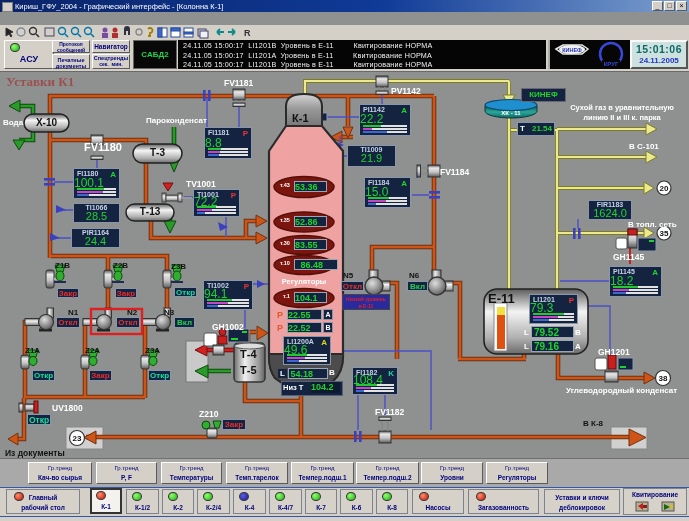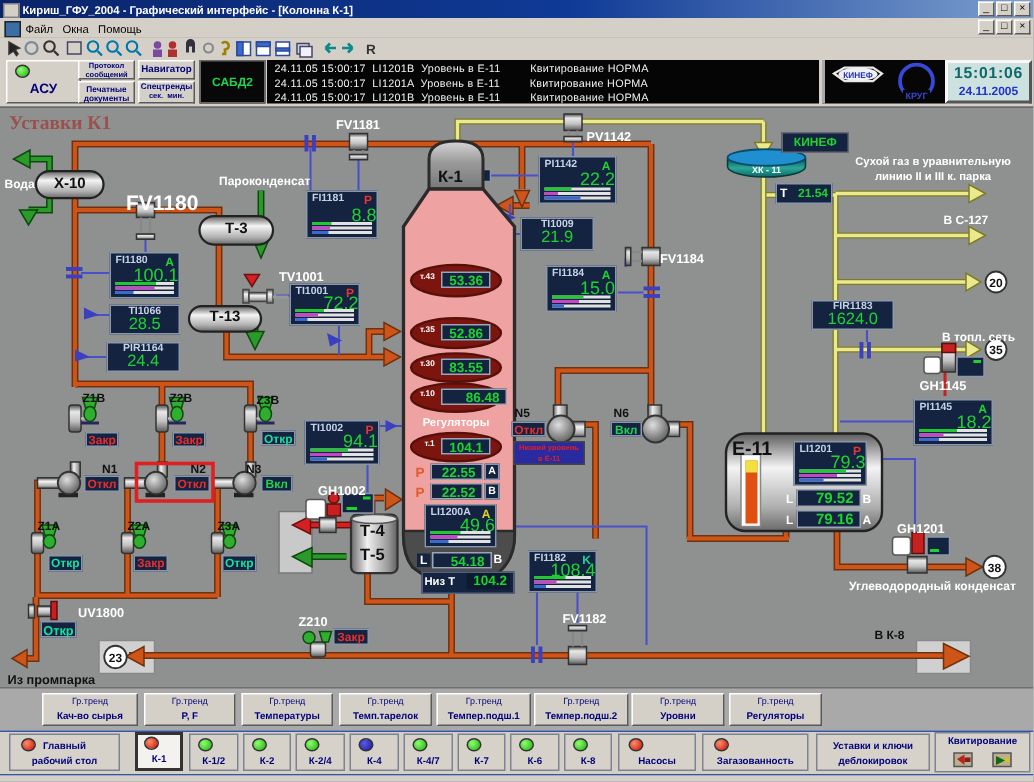--- a/index.html
+++ b/index.html
@@ -1,46 +1,39 @@
 <!DOCTYPE html>
 <html><head><meta charset="utf-8"><style>
 html,body{margin:0;padding:0}
 #scr{position:relative;width:689px;height:521px;background:#8f9191;font-family:"Liberation Sans",sans-serif;overflow:hidden}
 .a{position:absolute}
 .b3{background:#d4d0c8;border-top:1px solid #fdfdfd;border-left:1px solid #fdfdfd;border-right:1px solid #5a5a5a;border-bottom:1px solid #5a5a5a;box-sizing:border-box}
 .nv{color:#00007a;font-weight:bold}
 .pnl{background:#142440;border:1px solid #8a97ab;box-sizing:border-box}
 .plb{position:absolute;left:3px;top:1px;color:#c6d2e6;font-size:7px;font-weight:bold;letter-spacing:0}
 .plt{position:absolute;right:3px;top:1px;font-size:8px;font-weight:bold}
-.pv{position:absolute;width:100%;text-align:right;color:#1fd32f;font-size:12px;line-height:12px}
+.pv{position:absolute;width:100%;text-align:left;color:#1fd32f;font-size:12px;line-height:12px}
 .bars{position:absolute;left:3px;right:3px;bottom:2px}
 .bars i{display:block;height:2px;margin-top:1px;background:#e2e2e2;position:relative}
 .bars i b{position:absolute;left:0;top:0;bottom:0}
 .g{background:#22c832}.m{background:#c845c8}.bl{background:#3a6ad0}
-.vb{background:#142440;border:1px solid #9aa5b5;color:#1fd32f;font-weight:bold;font-size:9px;text-align:right;box-sizing:border-box;padding-right:4px;line-height:10px}
+.vb{background:#142440;border:1px solid #9aa5b5;color:#1fd32f;font-weight:bold;font-size:9px;text-align:right;box-sizing:border-box;padding-right:14px;line-height:10px}
 .st{background:#142440;border:1px solid #8a97ab;font-weight:bold;font-size:8px;text-align:center;box-sizing:border-box;line-height:9px}
 .op{color:#17e0a0}.cl{color:#e82e2e}.on{color:#1fd34f}
 .wl{color:#fff;font-weight:bold;font-size:8px;white-space:nowrap}
 .bk{color:#111;font-weight:bold;font-size:8px;white-space:nowrap}
 .led{border-radius:50%;width:8px;height:7px}
 .nav{background:#d6d2ca;border:1px solid #7c8494;box-sizing:border-box}
 .nav .t{position:absolute;bottom:2px;width:100%;text-align:center;font-size:6.5px;font-weight:bold;color:#00007a}
 </style></head><body>
 <div id="scr">
 
 <div class="a" style="left:0;top:0;width:689px;height:12px;background:linear-gradient(90deg,#0a246a 0%,#0f3a96 55%,#7da0cf 100%)">
  <div class="a" style="left:2px;top:2px;width:9px;height:8px;background:#d4d0c8;border:1px solid #808080"></div>
- <div class="a" style="left:15px;top:2px;color:#fff;font-size:7.5px;font-weight:bold;white-space:nowrap">Кириш_ГФУ_2004 - Графический интерфейс - [Колонна К-1]</div>
- <div class="a b3" style="left:652px;top:1px;width:11px;height:10px;font-size:7px;text-align:center;line-height:8px">_</div>
- <div class="a b3" style="left:664px;top:1px;width:11px;height:10px;font-size:7px;text-align:center;line-height:8px">□</div>
- <div class="a b3" style="left:676px;top:1px;width:11px;height:10px;font-size:7px;text-align:center;line-height:8px">×</div>
-</div>
-<div class="a" style="left:0;top:12px;width:689px;height:13px;background:#d4d0c8;border-bottom:1px solid #9a968e">
- <div class="a" style="left:3px;top:2px;width:9px;height:9px;background:#3a6ea5;border:1px solid #222"></div>
- <div class="a" style="left:17px;top:3px;font-size:7.5px;color:#000">Файл&nbsp;&nbsp;&nbsp;Окна&nbsp;&nbsp;&nbsp;Помощь</div>
+ <div class="a" style="left:15px;top:2px;color:#fff;font-size:7.5px;font-weight:normal;white-space:nowrap">Кириш_ГФУ_2004 - Графический интерфейс - [Колонна К-1]</div>
  <div class="a b3" style="left:652px;top:1px;width:11px;height:10px;font-size:7px;text-align:center;line-height:8px">_</div>
  <div class="a b3" style="left:664px;top:1px;width:11px;height:10px;font-size:7px;text-align:center;line-height:8px">□</div>
  <div class="a b3" style="left:676px;top:1px;width:11px;height:10px;font-size:7px;text-align:center;line-height:8px">×</div>
 </div>
 <div class="a" style="left:0;top:25px;width:689px;height:15px;background:#d4d0c8;border-bottom:1px solid #808080">
  <svg class="a" style="left:2px;top:1px" width="250" height="13" id="tbar">
   <g stroke="#333" fill="none">
    <path d="M4,2 L4,10 L7,8 L9,11 L10,10 L8,7 L11,6 Z" fill="#222"></path>
    <circle cx="19" cy="6" r="4" stroke="#7a8a9a" stroke-width="1.5"></circle>
    <circle cx="31" cy="5" r="3.5" stroke="#333" stroke-width="1.4"></circle>
@@ -605,21 +598,21 @@
       <div style="text-align:center;color:#1fd32f;font-size:11px;line-height:10px">28.5</div>
     </div>
 <div class="a pnl" style="left:71px;top:228px;width:49px;height:20px">
       <div style="text-align:center;color:#c6d2e6;font-size:7px;font-weight:bold">PIR1164</div>
       <div style="text-align:center;color:#1fd32f;font-size:11px;line-height:10px">24.4</div>
     </div>
 <div class="a pnl" style="left:347px;top:145px;width:49px;height:22px">
       <div style="text-align:center;color:#c6d2e6;font-size:7px;font-weight:bold">TI1009</div>
       <div style="text-align:center;color:#1fd32f;font-size:11px;line-height:11px">21.9</div>
     </div>
-<div class="a pnl" style="left:541px;top:200px;width:55px;height:20px">
+<div class="a pnl" style="left:588px;top:200px;width:44px;height:20px">
       <div style="text-align:center;color:#c6d2e6;font-size:7px;font-weight:bold">FIR1183</div>
       <div style="text-align:center;color:#1fd32f;font-size:11px;line-height:10px">1624.0</div>
     </div>
 
 <div class="a" style="left:521px;top:88px;width:43px;height:12px;background:#142440;border:1px solid #667;color:#1fd32f;font-weight:bold;font-size:8px;text-align:center;line-height:11px">КИНЕФ</div>
 <div class="a" style="left:517px;top:122px;width:36px;height:12px;background:#142440;border:1px solid #8a97ab">
       <span style="position:absolute;left:2px;top:1px;color:#fff;font-size:8px;font-weight:bold">Т</span>
       <span style="position:absolute;right:2px;top:1px;color:#1fd32f;font-size:8px;font-weight:bold">21.54</span>
     </div>
 
@@ -638,21 +631,21 @@
     <div class="a vb" style="left:287px;top:309px;width:35px;height:11px">22.55</div>
     <div class="a" style="left:323px;top:309px;width:10px;height:11px;background:#142440;border:1px solid #8a97ab;color:#fff;font-size:7px;font-weight:bold;text-align:center;line-height:10px;box-sizing:border-box">A</div>
 <div class="a" style="left:277px;top:323px;color:#e05a2a;font-size:9px;font-weight:bold">P</div>
     <div class="a vb" style="left:287px;top:322px;width:35px;height:11px">22.52</div>
     <div class="a" style="left:323px;top:322px;width:10px;height:11px;background:#142440;border:1px solid #8a97ab;color:#fff;font-size:7px;font-weight:bold;text-align:center;line-height:10px;box-sizing:border-box">B</div>
 <div class="a" style="left:278px;top:369px;color:#fff;font-size:8px;font-weight:bold;background:#142440;width:9px;text-align:center">L</div>
     <div class="a vb" style="left:288px;top:368px;width:40px;height:11px">54.18</div>
     <div class="a" style="left:329px;top:368px;color:#fff;font-size:8px;font-weight:bold">B</div>
 <div class="a" style="left:281px;top:381px;width:60px;height:13px;background:#142440;border:1px solid #55607a"></div>
 <div class="a" style="left:283px;top:383px;color:#fff;font-size:7.5px;font-weight:bold">Низ Т</div>
-    <div class="a" style="left:311px;top:382px;width:29px;height:11px;background:#0e1a30;color:#1fd32f;font-size:9px;font-weight:bold;text-align:right;padding-right:2px;box-sizing:border-box;line-height:11px">104.2</div>
+    <div class="a" style="left:311px;top:382px;width:29px;height:11px;background:#0e1a30;color:#1fd32f;font-size:9px;font-weight:bold;padding-right:2px;box-sizing:border-box;line-height:11px">104.2</div>
 
 <div class="a" style="left:488px;top:291px;color:#111;font-size:13px;font-weight:bold">E-11</div>
 <div class="a" style="left:524px;top:328px;color:#fff;font-size:8px;font-weight:bold">L</div>
     <div class="a vb" style="left:531px;top:326px;width:43px;height:12px;font-size:10px;line-height:11px">79.52</div>
     <div class="a" style="left:575px;top:328px;color:#fff;font-size:8px;font-weight:bold">B</div>
 <div class="a" style="left:524px;top:342px;color:#fff;font-size:8px;font-weight:bold">L</div>
     <div class="a vb" style="left:531px;top:340px;width:43px;height:12px;font-size:10px;line-height:11px">79.16</div>
     <div class="a" style="left:575px;top:342px;color:#fff;font-size:8px;font-weight:bold">A</div>
 
 <div class="a st cl" style="left:57px;top:288px;width:22px;height:10px">Закр</div>
@@ -664,21 +657,21 @@
 <div class="a st op" style="left:32px;top:370px;width:23px;height:11px;line-height:10px">Откр</div>
 <div class="a st cl" style="left:89px;top:370px;width:23px;height:11px;line-height:10px">Закр</div>
 <div class="a st op" style="left:148px;top:370px;width:23px;height:11px;line-height:10px">Откр</div>
 <div class="a st op" style="left:27px;top:414px;width:24px;height:11px;line-height:10px;font-size:8.5px">Откр</div>
 <div class="a st cl" style="left:222px;top:419px;width:24px;height:11px;line-height:10px">Закр</div>
 <div class="a st cl" style="left:341px;top:281px;width:23px;height:10px">Откл</div>
 <div class="a st on" style="left:407px;top:281px;width:21px;height:10px">Вкл</div>
 <div class="a" style="left:342px;top:294px;width:48px;height:16px;background:#2a2aa0;border:1px solid #444;color:#d22;font-size:5px;font-weight:bold;text-align:center;line-height:7px;padding-top:1px;box-sizing:border-box">Низкий уровень<br>в Е-11</div>
 
 <div class="a wl" style="left:3px;top:118px">Вода</div>
-<div class="a wl" style="left:84px;top:127px;font-size:14px">FV1180</div>
+<div class="a wl" style="left:84px;top:141px;font-size:11px">FV1180</div>
 <div class="a wl" style="left:146px;top:116px">Пароконденсат</div>
 <div class="a wl" style="left:224px;top:78px;font-size:8.5px">FV1181</div>
 <div class="a wl" style="left:391px;top:86px;font-size:8.5px">PV1142</div>
 <div class="a wl" style="left:186px;top:179px;font-size:8.5px">TV1001</div>
 <div class="a wl" style="left:440px;top:167px;font-size:8.5px">FV1184</div>
 <div class="a wl" style="left:375px;top:407px;font-size:8.5px">FV1182</div>
 <div class="a wl" style="left:212px;top:322px;font-size:8.5px">GH1002</div>
 <div class="a wl" style="left:598px;top:347px;font-size:8.5px">GH1201</div>
 <div class="a wl" style="left:613px;top:252px;font-size:8.5px">GH1145</div>
 <div class="a wl" style="left:52px;top:403px;font-size:8.5px">UV1800</div>
@@ -689,25 +682,25 @@
 <div class="a bk" style="left:25px;top:346px">Z1A</div>
 <div class="a bk" style="left:85px;top:346px">Z2A</div>
 <div class="a bk" style="left:145px;top:346px">Z3A</div>
 <div class="a bk" style="left:68px;top:308px">N1</div>
 <div class="a bk" style="left:127px;top:308px">N2</div>
 <div class="a bk" style="left:164px;top:308px">N3</div>
 <div class="a bk" style="left:343px;top:271px">N5</div>
 <div class="a bk" style="left:409px;top:271px">N6</div>
 <div class="a wl" style="left:553px;top:103px;width:138px;text-align:center;font-size:7.5px">Сухой газ в уравнительную</div>
 <div class="a wl" style="left:553px;top:113px;width:138px;text-align:center;font-size:7.5px">линию II и III к. парка</div>
-<div class="a wl" style="left:629px;top:142px;font-size:8px">В С-127</div>
+<div class="a wl" style="left:629px;top:142px;font-size:8px">В С-101</div>
 <div class="a wl" style="left:628px;top:220px;font-size:8px">В топл. сеть</div>
 <div class="a wl" style="left:566px;top:386px;font-size:8px">Углеводородный конденсат</div>
 <div class="a bk" style="left:583px;top:419px">В К-8</div>
-<div class="a bk" style="left:5px;top:448px;font-size:8.5px">Из промпарка</div>
+<div class="a bk" style="left:5px;top:448px;font-size:8.5px">Из документы</div>
 
 <div class="a" style="left:24px;top:117px;width:45px;text-align:center;color:#111;font-size:10px;font-weight:bold">X-10</div>
 <div class="a" style="left:133px;top:147px;width:49px;text-align:center;color:#111;font-size:10px;font-weight:bold">Т-3</div>
 <div class="a" style="left:126px;top:206px;width:48px;text-align:center;color:#111;font-size:10px;font-weight:bold">Т-13</div>
 <div class="a" style="left:292px;top:112px;color:#111;font-size:11px;font-weight:bold">К-1</div>
 <div class="a" style="left:240px;top:348px;color:#111;font-size:11px;font-weight:bold">Т-4</div>
 <div class="a" style="left:240px;top:364px;color:#111;font-size:11px;font-weight:bold">Т-5</div>
 
 <div class="a b3" style="left:28px;top:462px;width:64px;height:22px">
       <div class="a" style="top:2px;width:100%;text-align:center;font-size:6px;color:#00007a">Гр.тренд</div>

